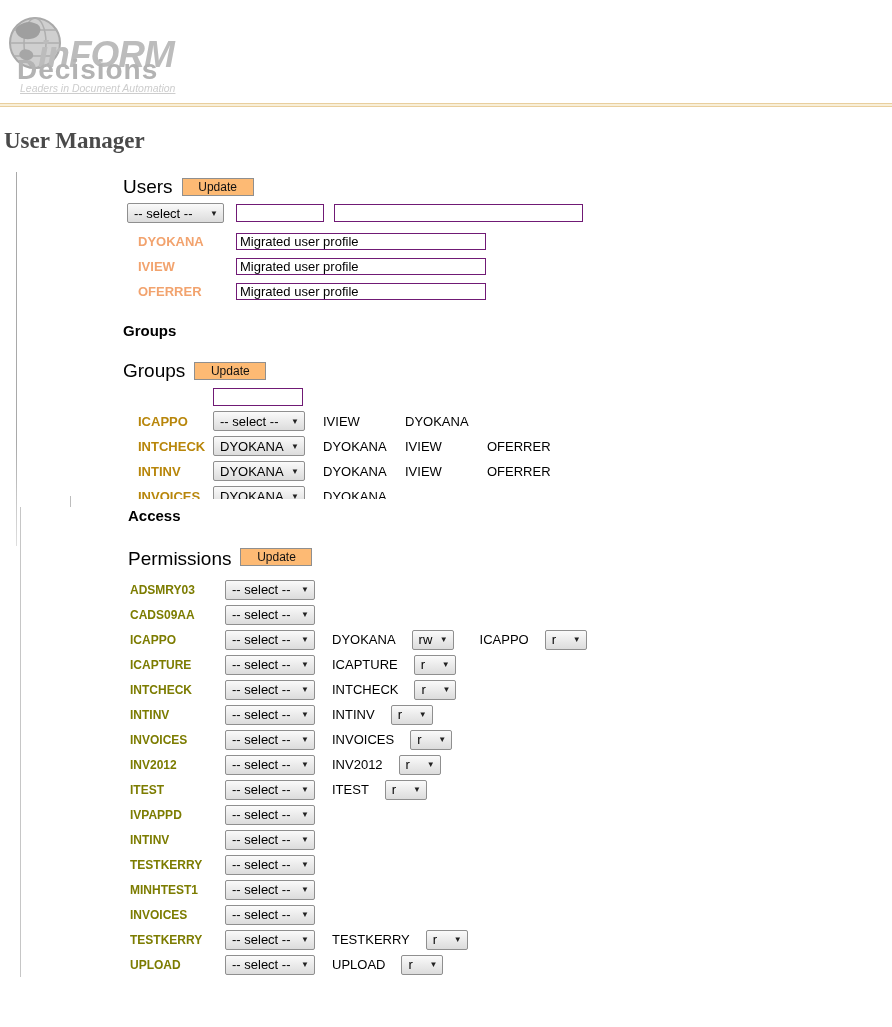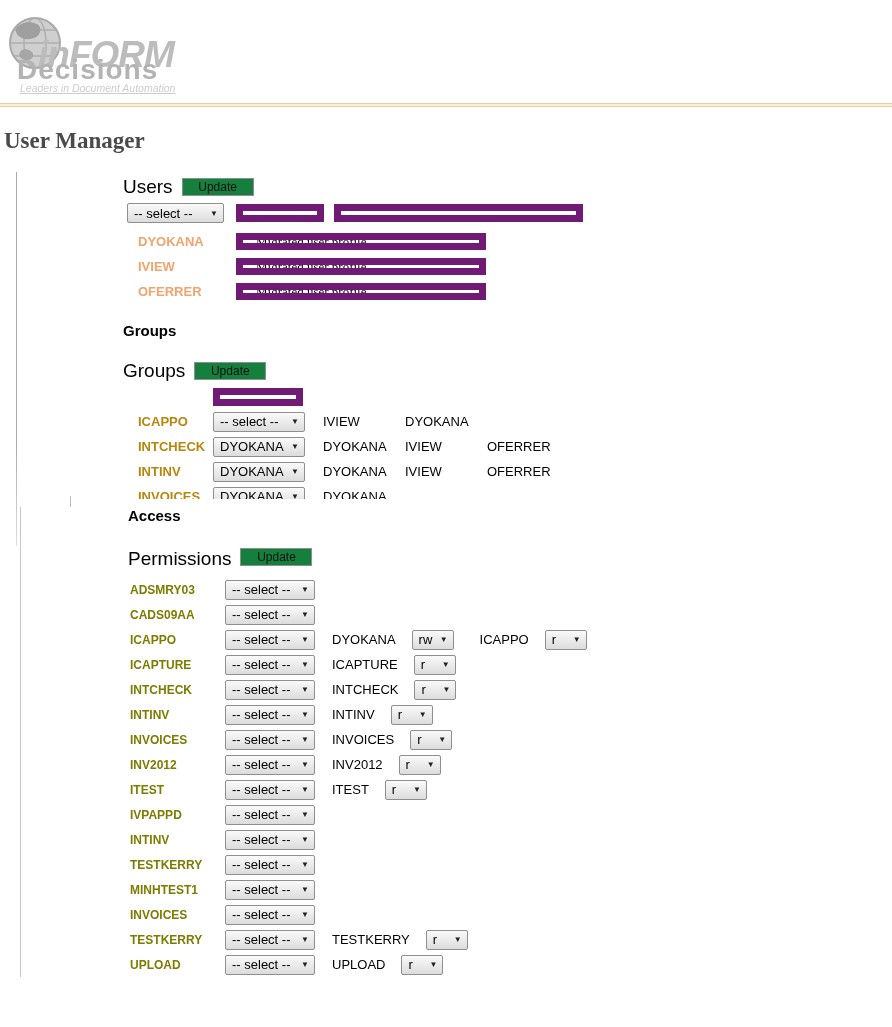--- a/index.html
+++ b/index.html
@@ -24,27 +24,27 @@
 
   
   .vline1 { position: absolute; left: 16px; top: 172px; width: 1px; height: 374px;
             background: linear-gradient(#a9a9a9 0%, #a9a9a9 72%, #dedede 100%); }
   .vline2 { position: absolute; left: 20px; top: 507px; width: 1px; height: 470px; background: #c6c6c6; }
   .tick   { position: absolute; left: 70px; top: 496px; width: 1px; height: 11px; background: #bdbdbd; }
 
   
   .sec-label { font-size: 19px; color: #000; }
   .btn { display: inline-block; width: 72px; height: 18px; line-height: 16px; text-align: center;
-         font-size: 12px; color: #111; background: #15803d; border: 1px solid #8f8f8f; cursor: pointer; }
+         font-size: 12px; color: #111; background: #fdba74; border: 1px solid #8f8f8f; cursor: pointer; }
   .sel { display: inline-flex; align-items: center; justify-content: space-between;
          height: 20px; padding: 0 5px 0 6px; font-size: 13px; color: #000;
          background: linear-gradient(#fafafa, #dcdcdc); border: 1px solid #8f8f8f; border-radius: 2px; cursor: pointer; }
   .sel .arrow { font-size: 8px; color: #222; margin-left: 5px; }
-  .tbox { height: 18px; border: 7px solid #701a75; font-size: 13px; padding: 0 13px;
-          font-family: Liberation Serif, serif; background: #fff; }
+  .tbox { height: 18px; border: 1px solid #701a75; font-size: 13px; padding: 0 3px;
+          font-family: Liberation Sans, sans-serif; background: #fff; }
   .subhead { font-size: 15px; font-weight: bold; color: #000; }
 
   
   .users-block { position: absolute; left: 123px; top: 176px; }
   .users-header { display: flex; align-items: center; gap: 9px; height: 22px; }
   .users-new { display: flex; align-items: center; margin-top: 5px; }
   .users-new .sel { width: 97px; margin-left: 4px; }
   .users-new .in-name { width: 88px; margin-left: 12px; }
   .users-new .in-desc { width: 249px; margin-left: 10px; }
   .u-rows { margin-top: 6px; }

